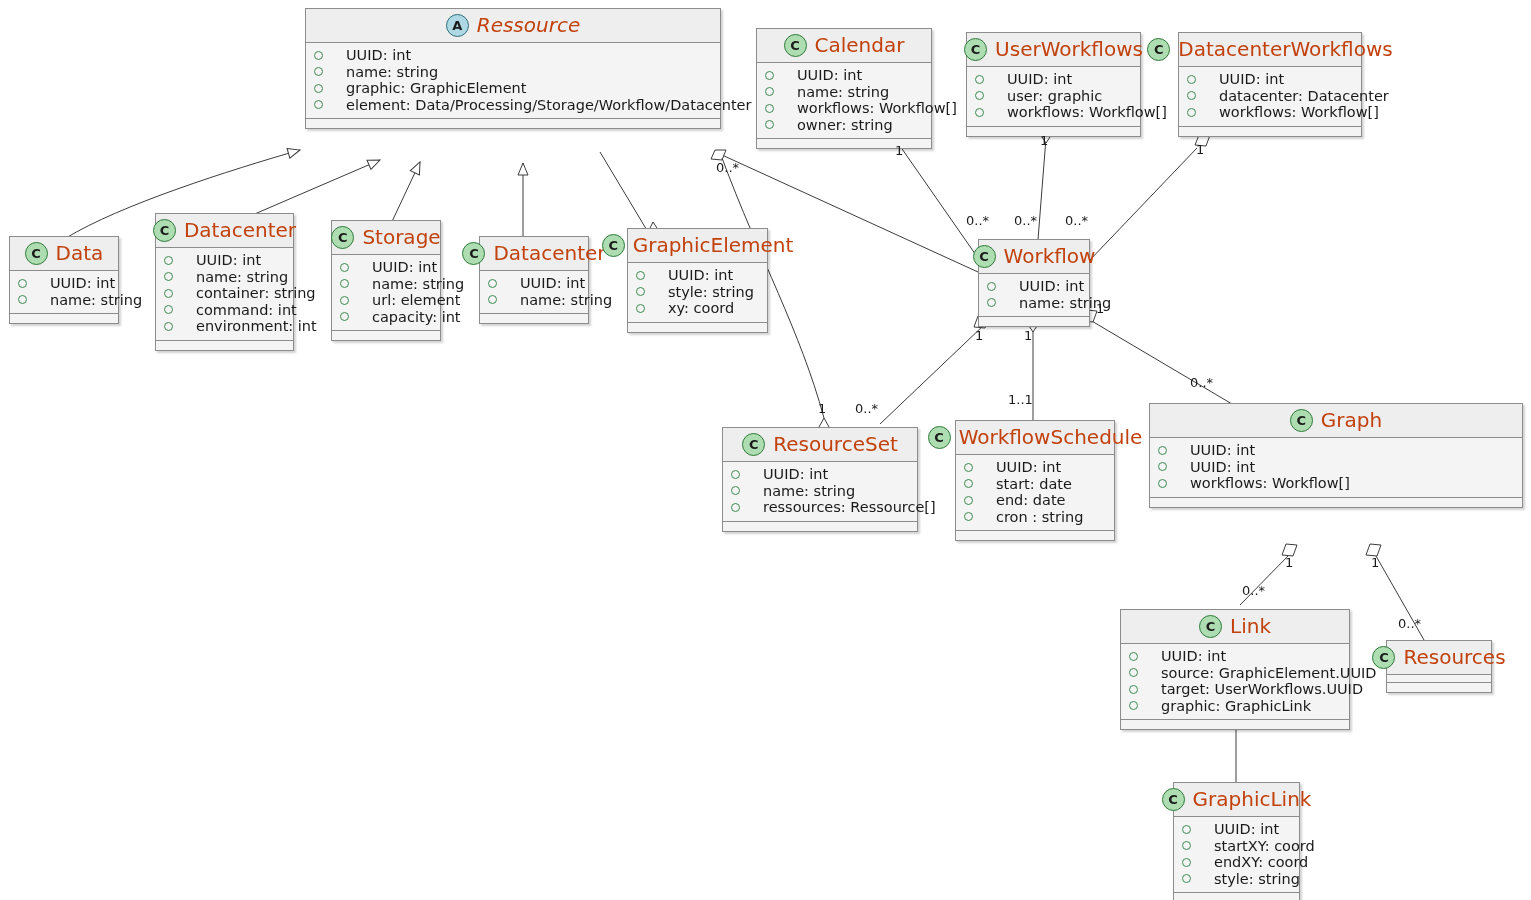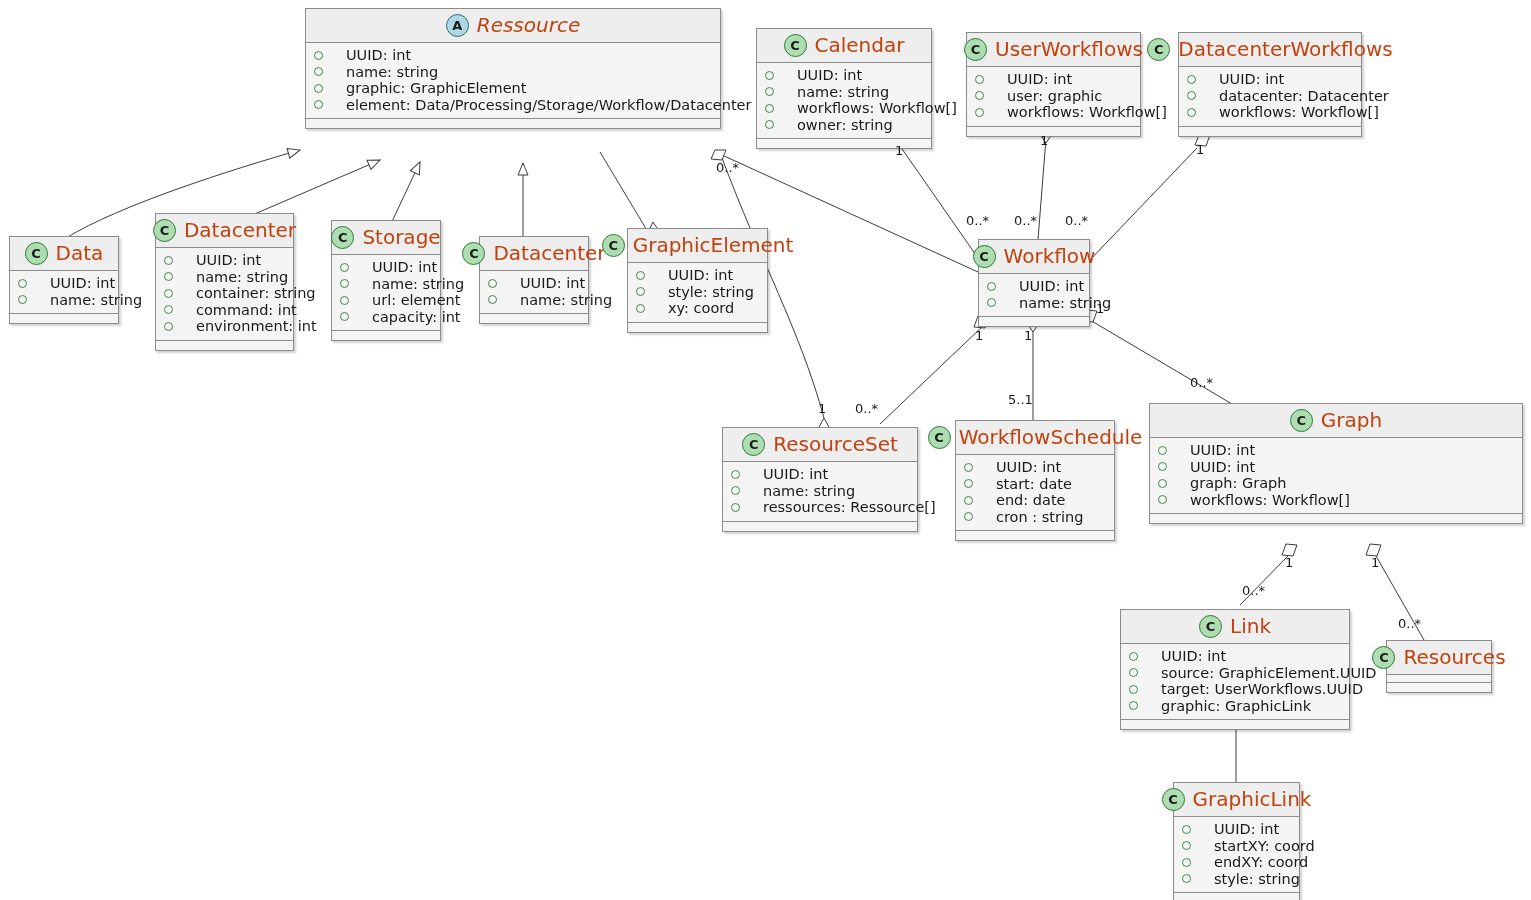--- a/index.html
+++ b/index.html
@@ -367,24 +367,20 @@
       <div class="attr">
           <span class="vis"></span>
           <span>UUID: int</span>
         </div>
       <div class="attr">
           <span class="vis"></span>
           <span>UUID: int</span>
         </div>
       <div class="attr">
           <span class="vis"></span>
-          <span>graph: Graph</span>
-        </div>
-      <div class="attr">
-          <span class="vis"></span>
           <span>workflows: Workflow[]</span>
         </div>
     </div>
     <div class="uml-footer"></div>
   </div>
 
   <div class="uml-class" style="left:1120px;top:609px;width:230px;">
     <div class="uml-header">
       <span class="badge c">C</span>
       <span class="uml-title">Link</span>
@@ -451,21 +447,21 @@
   <div class="mult" style="left:1196px;top:142px;">1</div>
 
   <div class="mult" style="left:966px;top:213px;">0..*</div>
   <div class="mult" style="left:1014px;top:213px;">0..*</div>
   <div class="mult" style="left:1065px;top:213px;">0..*</div>
 
   <div class="mult" style="left:818px;top:401px;">1</div>
   <div class="mult" style="left:855px;top:401px;">0..*</div>
   <div class="mult" style="left:975px;top:328px;">1</div>
   <div class="mult" style="left:1024px;top:328px;">1</div>
-  <div class="mult" style="left:1008px;top:392px;">5..1</div>
+  <div class="mult" style="left:1008px;top:392px;">1..1</div>
   <div class="mult" style="left:1096px;top:301px;">1</div>
   <div class="mult" style="left:1190px;top:375px;">0..*</div>
 
   <div class="mult" style="left:1285px;top:555px;">1</div>
   <div class="mult" style="left:1242px;top:583px;">0..*</div>
   <div class="mult" style="left:1371px;top:555px;">1</div>
   <div class="mult" style="left:1398px;top:616px;">0..*</div>
 
 </div>
 

